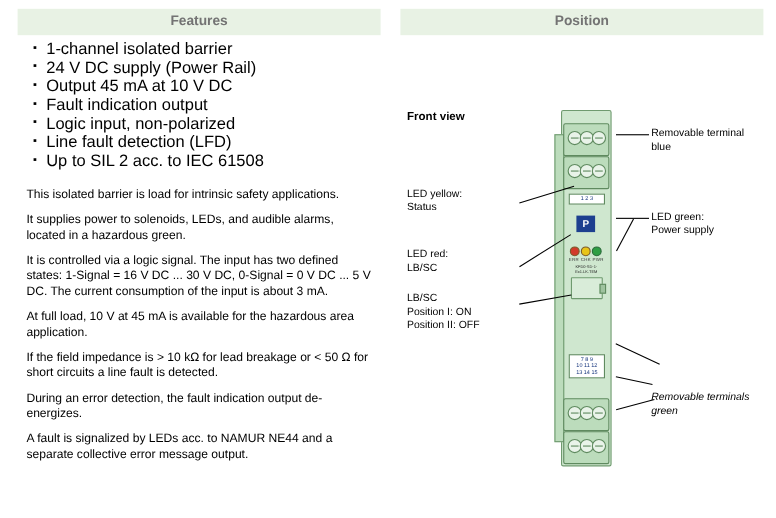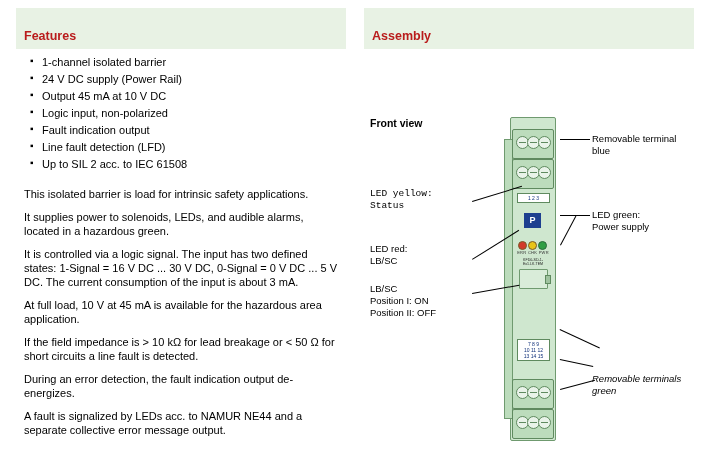--- a/index.html
+++ b/index.html
@@ -29,36 +29,37 @@
     width: 330px;
   }
   .col-right {
     position: absolute;
     left: 364px;
     top: 8px;
     width: 330px;
   }
   .section-head {
     background: #e8f2e4;
-    padding: 21px 8px 6px 8px;
+    padding: 4px 8px 6px 8px;
     font-weight: bold;
     font-size: 12.5px;
-    color: #b91c1c;
+    color: #737373;
     margin-bottom: 6px;
+    text-align: center;
   }
   ul.features {
     list-style: none;
     margin: 0 0 12px 0;
     padding: 0 0 0 14px;
   }
   ul.features li {
     position: relative;
     padding-left: 12px;
     margin-bottom: 3px;
-    font-size: 11px;
+    font-size: 15px;
     line-height: 14px;
   }
   ul.features li:before {
     content: "\25AA";
     position: absolute;
     left: 0;
     top: -1px;
     font-size: 10px;
     color: #000;
   }
@@ -250,41 +251,41 @@
 <div class="page">
 
   <div class="col-left">
 
     <div class="section-head">Features</div>
 
     <ul class="features">
       <li>1-channel isolated barrier</li>
       <li>24 V DC supply (Power Rail)</li>
       <li>Output 45 mA at 10 V DC</li>
+      <li>Fault indication output</li>
       <li>Logic input, non-polarized</li>
-      <li>Fault indication output</li>
       <li>Line fault detection (LFD)</li>
       <li>Up to SIL 2 acc. to IEC 61508</li>
     </ul>
 
 
     <div class="func-body">
       <p>This isolated barrier is load for intrinsic safety applications.</p>
       <p>It supplies power to solenoids, LEDs, and audible alarms, located in a hazardous green.</p>
       <p>It is controlled via a logic signal. The input has two defined states: 1-Signal = 16 V DC ... 30 V DC, 0-Signal = 0 V DC ... 5 V DC. The current consumption of the input is about 3 mA.</p>
       <p>At full load, 10 V at 45 mA is available for the hazardous area application.</p>
       <p>If the field impedance is &gt; 10 kΩ  for lead breakage or &lt; 50 Ω for short circuits a line fault is detected.</p>
       <p>During an error detection, the fault indication output de-energizes.</p>
       <p>A fault is signalized by LEDs acc. to NAMUR NE44 and a separate collective error message output.</p>
     </div>
   </div>
 
   <div class="col-right">
 
-    <div class="section-head">Assembly</div>
+    <div class="section-head">Position</div>
 
     <div class="assembly-body">
 
       <div class="front-view-label">Front view</div>
 
       <div class="device">
         <div class="dev-body"></div>
         <div class="dev-side-l"></div>
 
         <div class="term-block tb1">
@@ -370,21 +371,21 @@
       <div class="diag" style="left:196px; top:274px; width:44px; transform: rotate(25deg);"></div>
       <div class="diag" style="left:196px; top:304px; width:34px; transform: rotate(12deg);"></div>
       <div class="diag" style="left:196px; top:334px; width:36px; transform: rotate(-15deg);"></div>
 
       <div class="callout" style="left:228px; top:78px; width:100px; white-space:pre-line;">Removable terminal
 blue</div>
 
       <div class="callout" style="left:228px; top:154px; width:100px; white-space:pre-line;">LED green:
 Power supply</div>
 
-      <div class="callout" style="left:6px; top:133px; width:90px; white-space:pre-line;font-family:Liberation Mono, monospace;">LED yellow:
+      <div class="callout" style="left:6px; top:133px; width:90px; white-space:pre-line;">LED yellow:
 Status</div>
 
       <div class="callout" style="left:6px; top:188px; width:90px; white-space:pre-line;">LED red:
 LB/SC</div>
 
       <div class="callout" style="left:6px; top:228px; width:100px; white-space:pre-line;">LB/SC
 Position I: ON
 Position II: OFF</div>
 
       <div class="callout" style="left:228px; top:318px; width:110px; white-space:pre-line;font-style:italic;">Removable terminals

